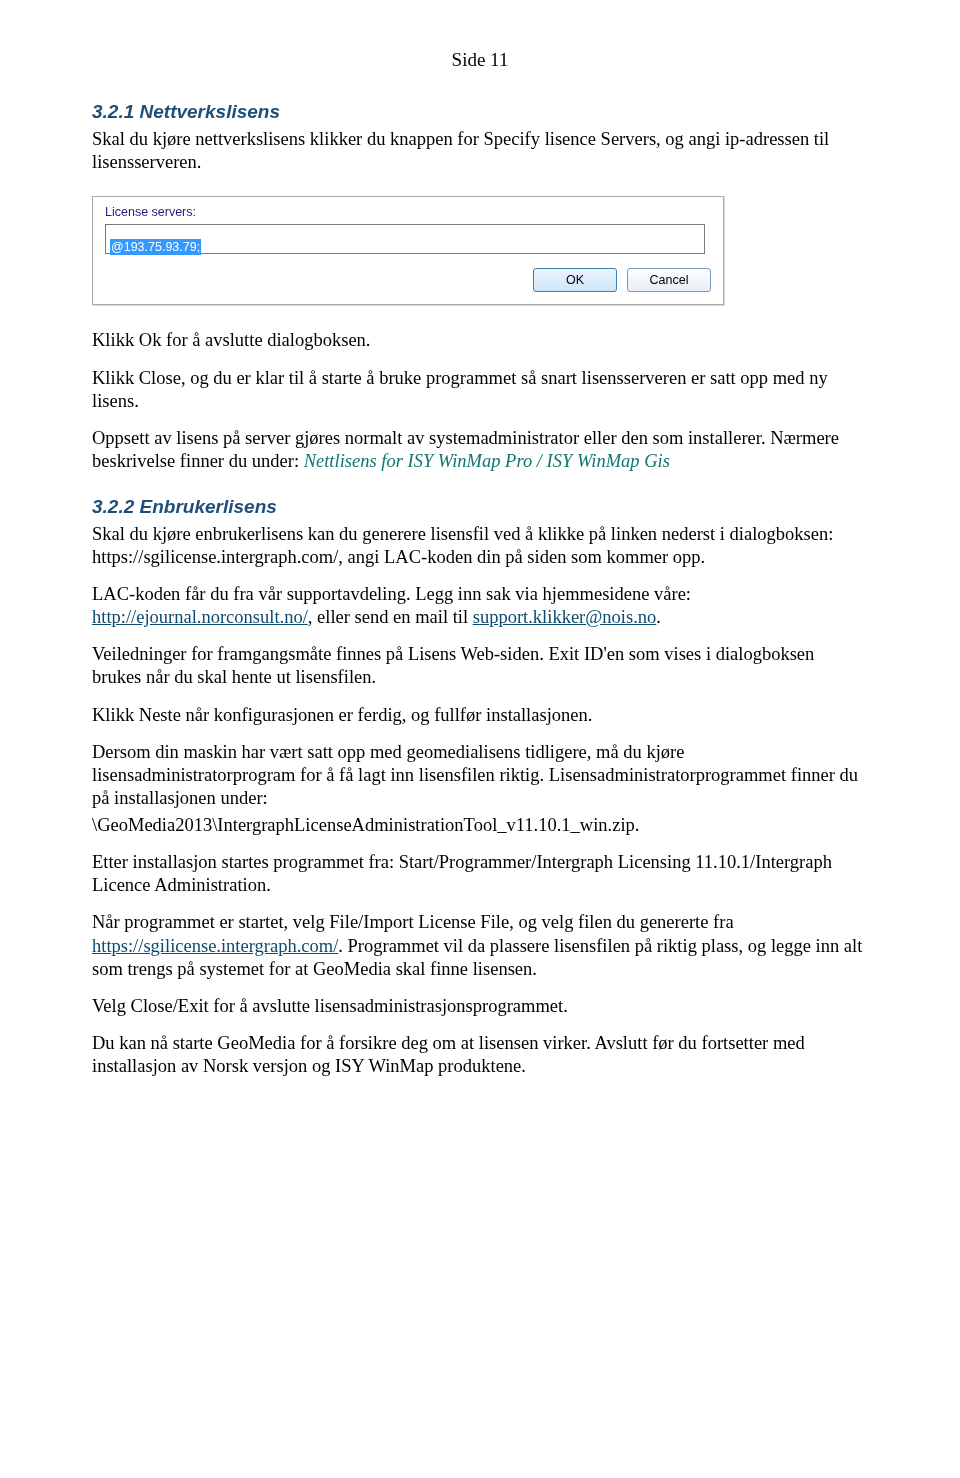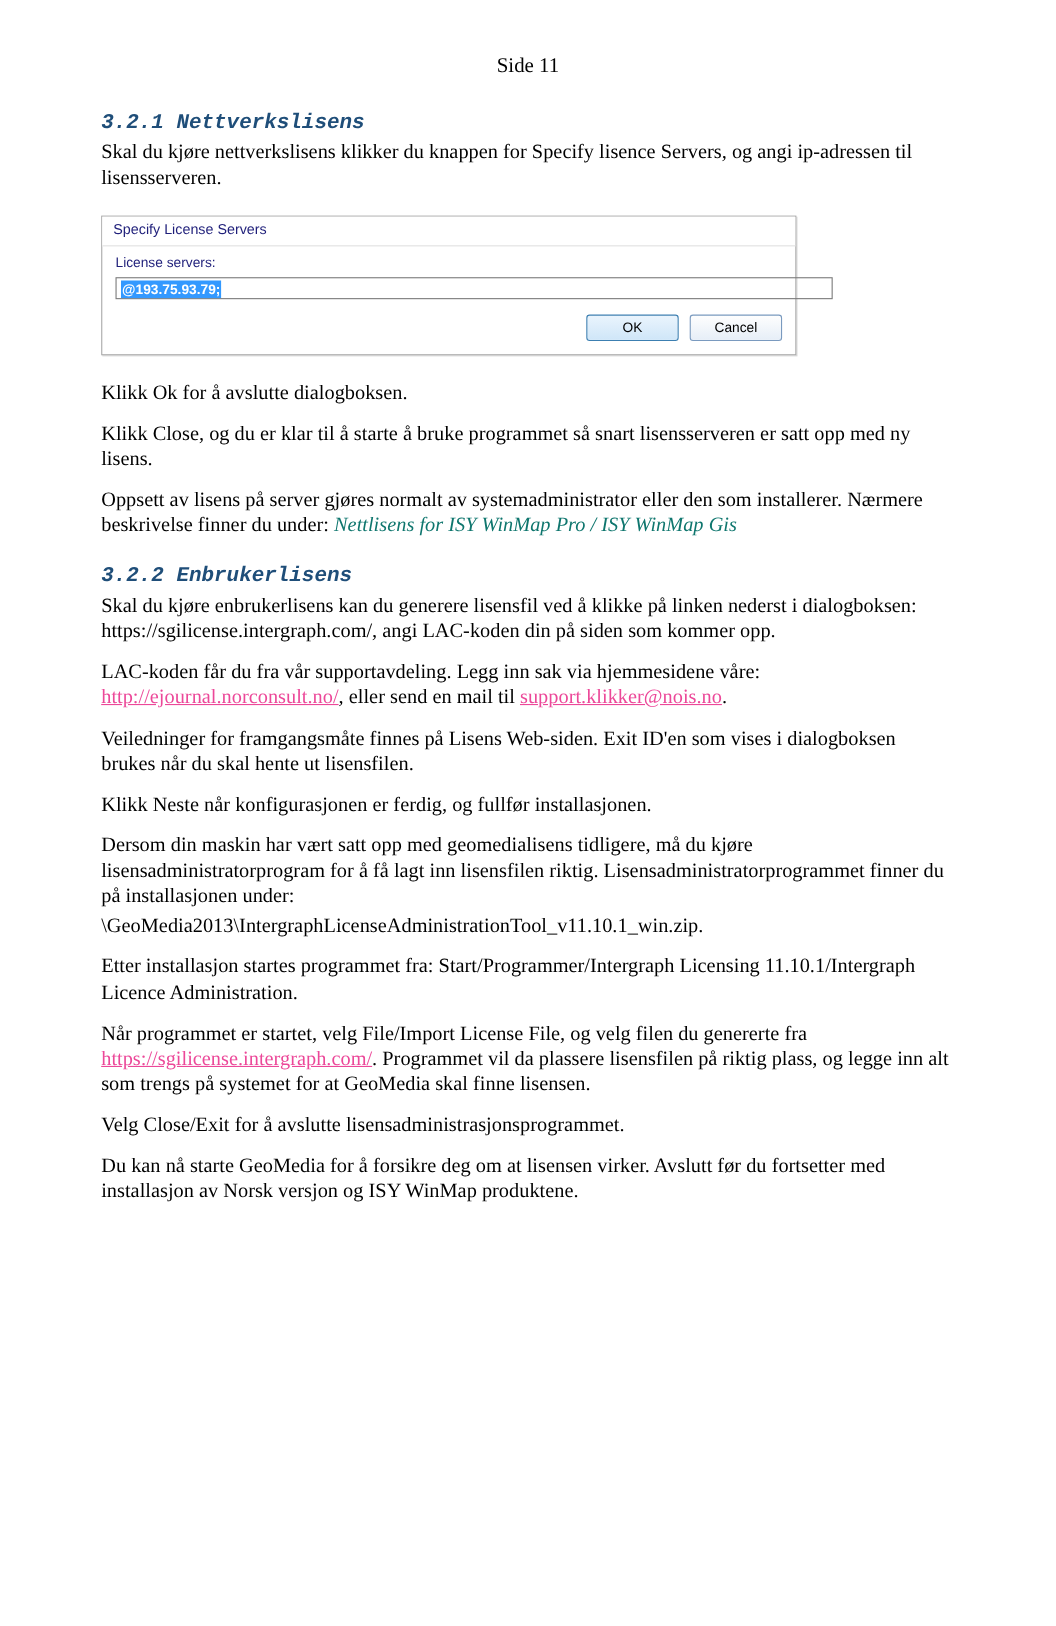--- a/index.html
+++ b/index.html
@@ -13,31 +13,31 @@
     padding: 48px 92px 60px 92px;
     width: 960px;
     box-sizing: border-box;
   }
   .page-number {
     text-align: center;
     font-size: 19px;
     margin-bottom: 28px;
   }
   h3.sec {
-    font-family: Liberation Mono, monospace;
+    font-family: Liberation Sans, sans-serif;
     font-style: italic;
     font-weight: bold;
     color: #1f4e79;
     font-size: 19px;
     margin: 10px 0 4px 0;
   }
   p { margin: 0 0 14px 0; }
   .tight { margin-bottom: 4px; }
   .after-gap { margin-bottom: 22px; }
-  a { color: #ec4899; text-decoration: underline; }
+  a { color: #0c4a6e; text-decoration: underline; }
   .italic { }
   .ilink { font-style: italic; color: #0f766e; }
 
   
   .dialog {
     width: 630px;
     border: 1px solid #a9a9a9;
     background: #fff;
     margin: 8px 0 24px 0;
     font-family: "Segoe UI", Tahoma, Arial, sans-serif;
@@ -53,28 +53,27 @@
   }
   .dlg-body {
     padding: 8px 12px 4px 12px;
   }
   .dlg-label {
     color: #1f1f7a;
     font-size: 12.5px;
     margin-bottom: 4px;
   }
   .dlg-input {
-    width: 652px;
+    width: 600px;
     height: 20px;
     border: 1px solid #7a7a7a;
-    padding: 2px 4px;
+    padding: 14px 4px;
     font-size: 12.5px;
     box-sizing: border-box;
     display: block;
-    font-weight: bold;
   }
   .dlg-input .sel {
     background: #3399ff;
     color: #fff;
     padding: 0 1px;
     display: inline-block;
     line-height: 16px;
   }
   .dlg-btnrow {
     display: flex;
@@ -103,21 +102,20 @@
 
 <div class="page-number">Side 11</div>
 
 <h3 class="sec">3.2.1  Nettverkslisens</h3>
 
 <p class="after-gap">
   <span>Skal du kjøre nettverkslisens klikker du knappen for </span><span class="italic">Specify lisence Servers</span><span>, og angi ip-adressen til lisensserveren.</span>
 </p>
 
 <div class="dialog">
-  <div class="dlg-title">Specify License Servers</div>
   <div class="dlg-body">
     <div class="dlg-label">License servers:</div>
     <div class="dlg-input"><span class="sel">@193.75.93.79;</span></div>
   </div>
   <div class="dlg-btnrow">
     <div class="dlg-btn primary">OK</div>
     <div class="dlg-btn">Cancel</div>
   </div>
 </div>
 

